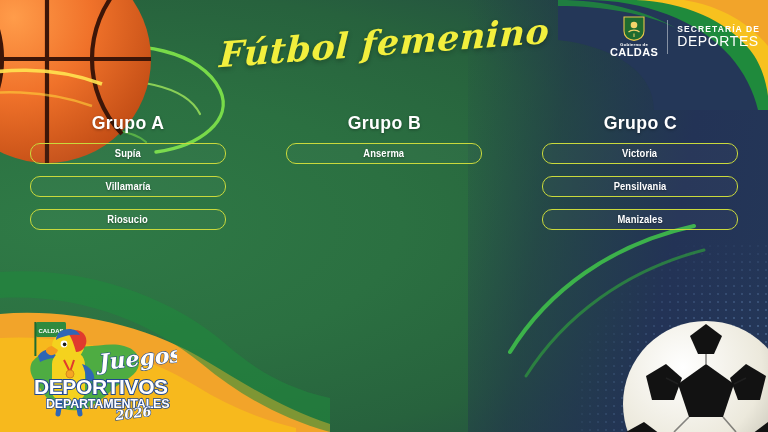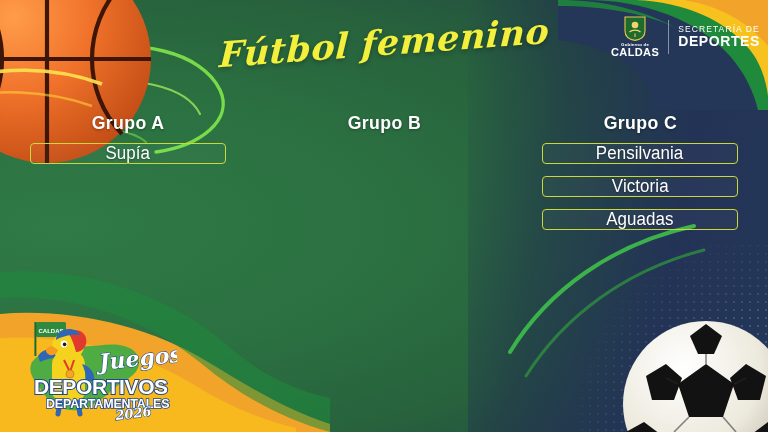--- a/index.html
+++ b/index.html
@@ -53,22 +53,22 @@
     position:absolute;right:8px;top:16px;
     display:flex;align-items:center;gap:9px;
     z-index:9;
   }
   .crest-wrap{display:flex;flex-direction:column;align-items:center;line-height:1;}
   .crest{width:22px;height:25px;display:block;}
   .gov-sub{color:#ffffff;font-size:4.4px;letter-spacing:.2px;margin-top:2px;font-weight:700;}
   .gov-name{color:#ffffff;font-size:11px;font-weight:800;letter-spacing:.4px;margin-top:0px;}
   .logo-divider{width:1px;height:34px;background:rgba(255,255,255,.45);}
   .sec-wrap{line-height:1.08;}
-  .sec-top{color:#ffffff;font-size:8.5px;font-weight:400;letter-spacing:1.1px;}
-  .sec-bot{color:#ffffff;font-size:14px;font-weight:700;letter-spacing:.6px;}
+  .sec-top{color:#ffffff;font-size:8.5px;font-weight:700;letter-spacing:1.1px;}
+  .sec-bot{color:#ffffff;font-size:14px;font-weight:400;letter-spacing:.6px;}
 
   
   .title{
     position:absolute;left:0;right:0;top:22px;
     text-align:center;
     z-index:8;
   }
   .title span{
     display:inline-block;
     font-family:"DejaVu Serif",serif;
@@ -95,26 +95,26 @@
     letter-spacing:.4px;
     margin-bottom:9px;
     text-shadow:0 1px 3px rgba(0,0,0,.35);
     font-stretch:condensed;
     transform:scaleX(.93);
   }
   .team{
     width:196px;height:21px;
     box-sizing:border-box;
     border:1.4px solid #c9d93c;
-    border-radius:4px;
+    border-radius:10px;
     margin-bottom:12px;
     display:flex;align-items:center;justify-content:center;
     color:#ffffff;
-    font-size:18px;
-    font-weight:400;
+    font-size:10px;
+    font-weight:700;
     letter-spacing:.1px;
     background:rgba(255,255,255,.028);
     transform:scaleX(1);
     text-shadow:0 1px 2px rgba(0,0,0,.35);
   }
   .team span{display:block;transform:scaleX(.94);}
 
   
   .juegos{
     position:absolute;left:12px;bottom:8px;
@@ -222,36 +222,45 @@
     <span>Fútbol femenino</span>
   </div>
 
   <div class="groups">
 
     <div class="group">
       <div class="group-title">Grupo A</div>
       <div class="team">
           <span>Supía</span>
         </div>
+      <div class="team">
+          <span>Villamaría</span>
+        </div>
+      <div class="team">
+          <span>Riosucio</span>
+        </div>
     </div>
 
     <div class="group">
       <div class="group-title">Grupo B</div>
+      <div class="team">
+          <span>Anserma</span>
+        </div>
     </div>
 
     <div class="group">
       <div class="group-title">Grupo C</div>
       <div class="team">
+          <span>Victoria</span>
+        </div>
+      <div class="team">
           <span>Pensilvania</span>
         </div>
       <div class="team">
-          <span>Victoria</span>
-        </div>
-      <div class="team">
-          <span>Aguadas</span>
+          <span>Manizales</span>
         </div>
     </div>
 
   </div>
 
   <div class="juegos">
     <svg viewBox="0 0 165 108" width="165" height="108">
 
       <g>
         <path d="M20,46 C30,34 48,28 64,30 C84,32 96,26 112,30 C124,33 130,42 126,52 C122,62 108,66 100,74 C92,82 80,92 66,94 C52,96 38,88 32,78 C26,68 14,58 20,46 Z" fill="#3faa45" opacity=".92"></path>

